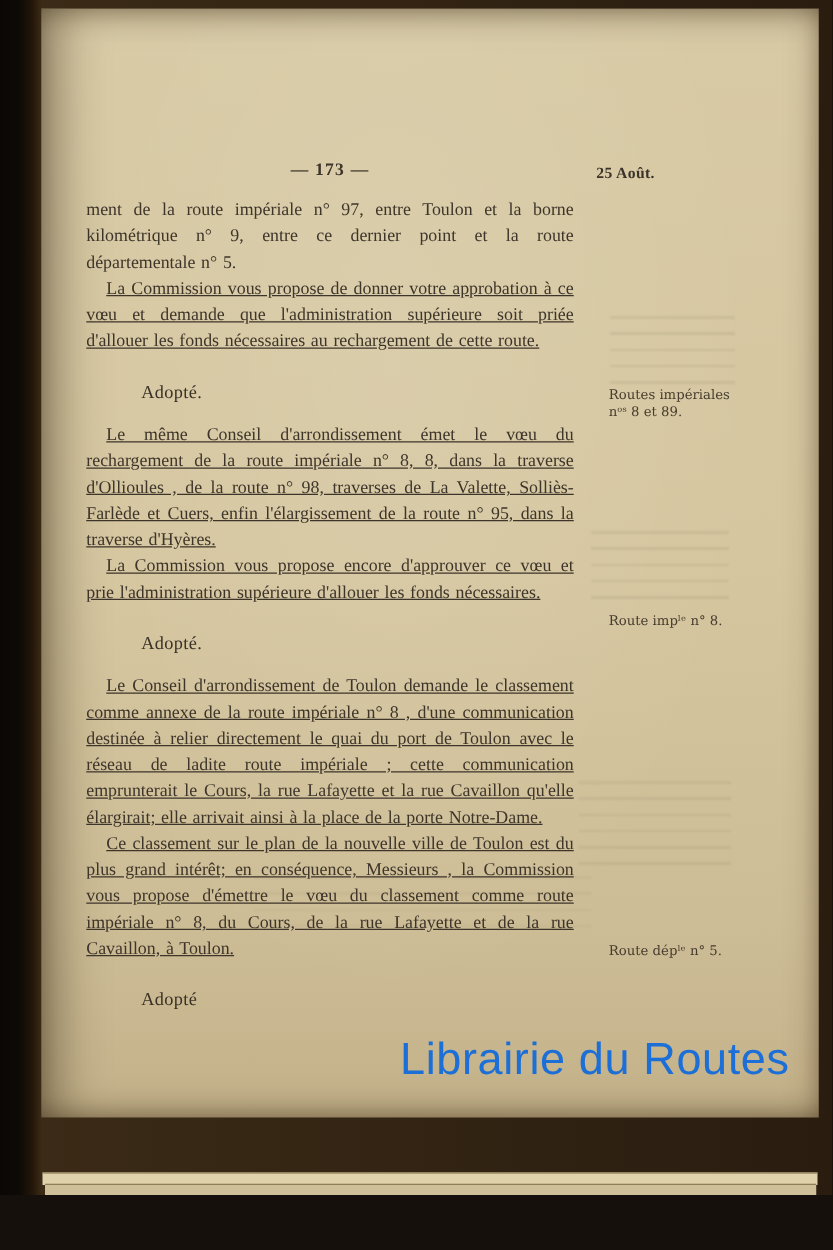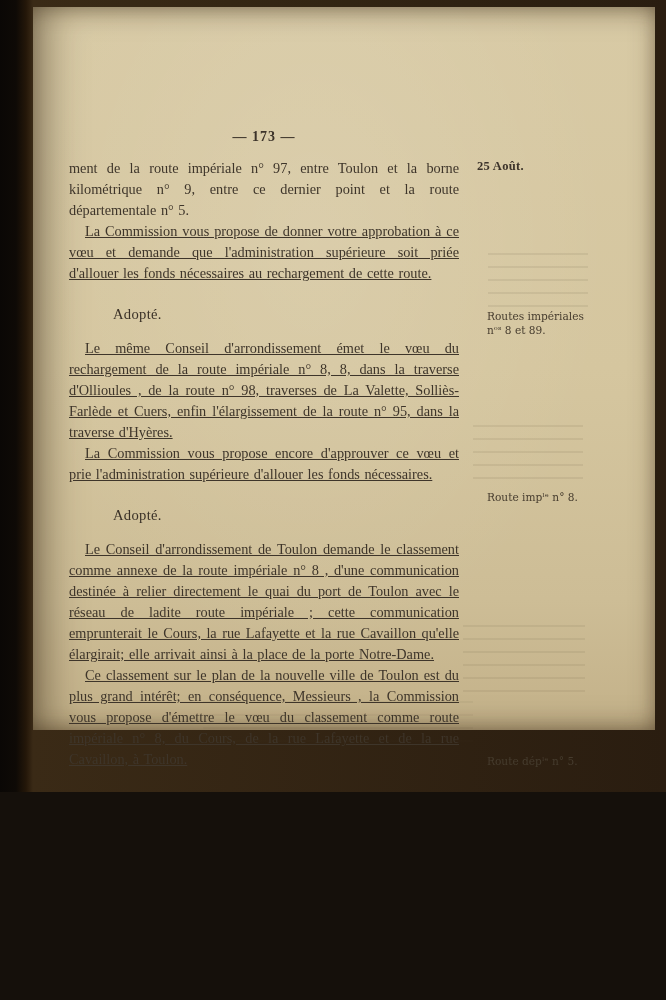--- a/index.html
+++ b/index.html
@@ -1,38 +1,38 @@
 <!DOCTYPE html>
 <html><head>
 <meta charset="utf-8">
 <style>
   html,body{margin:0;padding:0;background:#15100b;}
   .stage{
-    position:relative;width:666px;height:792px;overflow:hidden;
+    position:relative;width:666px;height:956px;overflow:hidden;
     background:linear-gradient(90deg,#0a0705 0px,#0e0a06 16px,#241709 26px,#3a2a16 33px,#2a1d10 100%);
     font-family:"Liberation Serif","DejaVu Serif",serif;
   }
   .page{
     position:absolute;left:33px;top:7px;right:11px;bottom:62px;
     background:
       radial-gradient(ellipse at 45% 32%, rgba(255,255,255,0.10), rgba(0,0,0,0) 62%),
       linear-gradient(180deg,#d8caa5 0%,#d5c69f 50%,#cdbd96 82%,#c3b189 100%);
     box-shadow:
       inset 24px 0 40px -14px rgba(40,25,10,0.50),
       inset -14px 0 26px -14px rgba(60,40,20,0.38),
       inset 0 14px 24px -14px rgba(60,40,20,0.42),
       inset 0 -12px 20px -10px rgba(60,40,20,0.34);
   }
   .pagenum{
     position:absolute;top:122px;left:36px;width:390px;text-align:center;
     font-weight:bold;font-size:14px;letter-spacing:1px;color:#3c332a;
   }
   .date{
     position:absolute;top:124px;left:444px;
-    font-weight:bold;font-size:12.5px;color:#3c332a;letter-spacing:0.3px;margin-top:28px;
+    font-weight:bold;font-size:12.5px;color:#3c332a;letter-spacing:0.3px;
   }
   .column{position:absolute;top:151px;left:36px;width:390px;}
   p.body{
     margin:0;font-size:14.3px;line-height:21px;text-align:justify;
     color:#3e352a;word-spacing:1px;
   }
   p.ind{text-indent:16px;text-decoration:underline;}
   p.adopte{
     margin:20px 0 13px 44px;font-size:14.6px;line-height:21px;
     text-align:left;text-indent:0;color:#3a3127;letter-spacing:0.3px;

